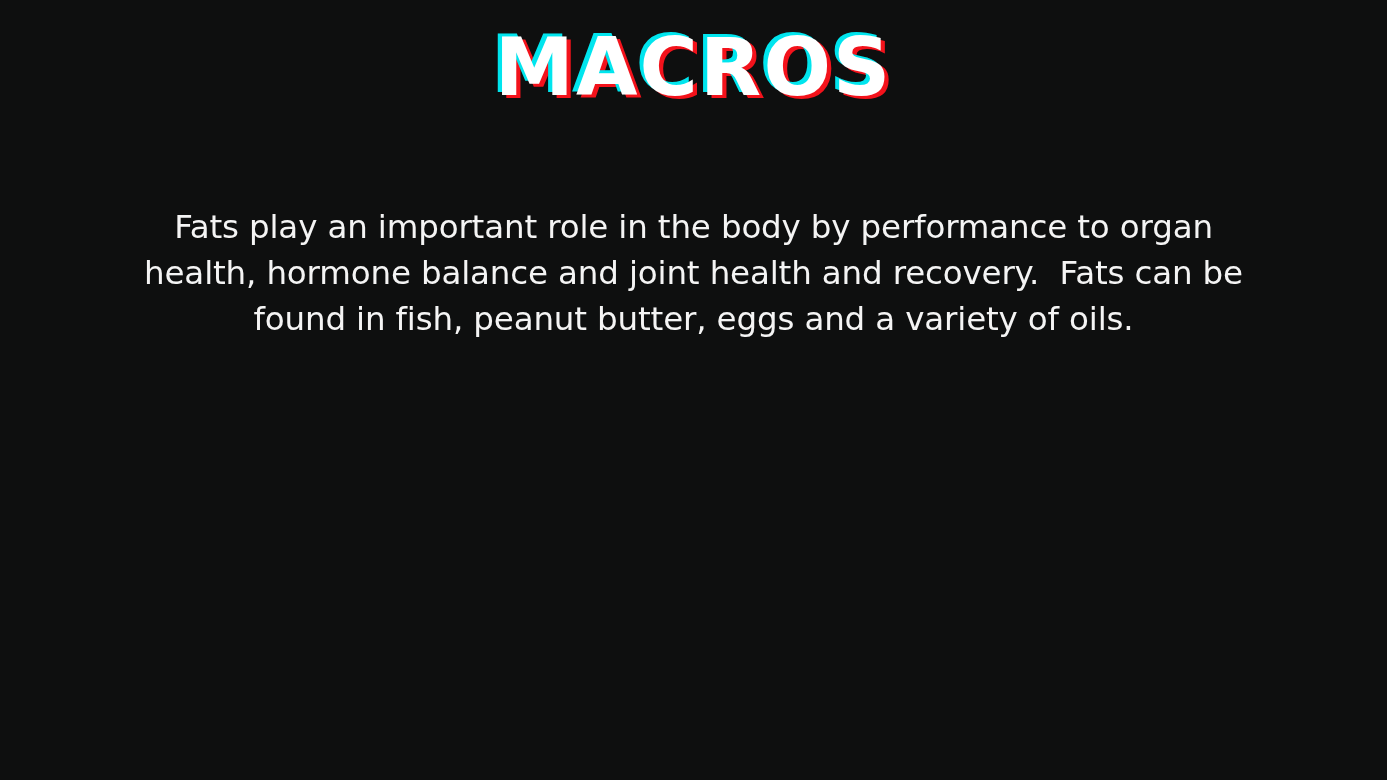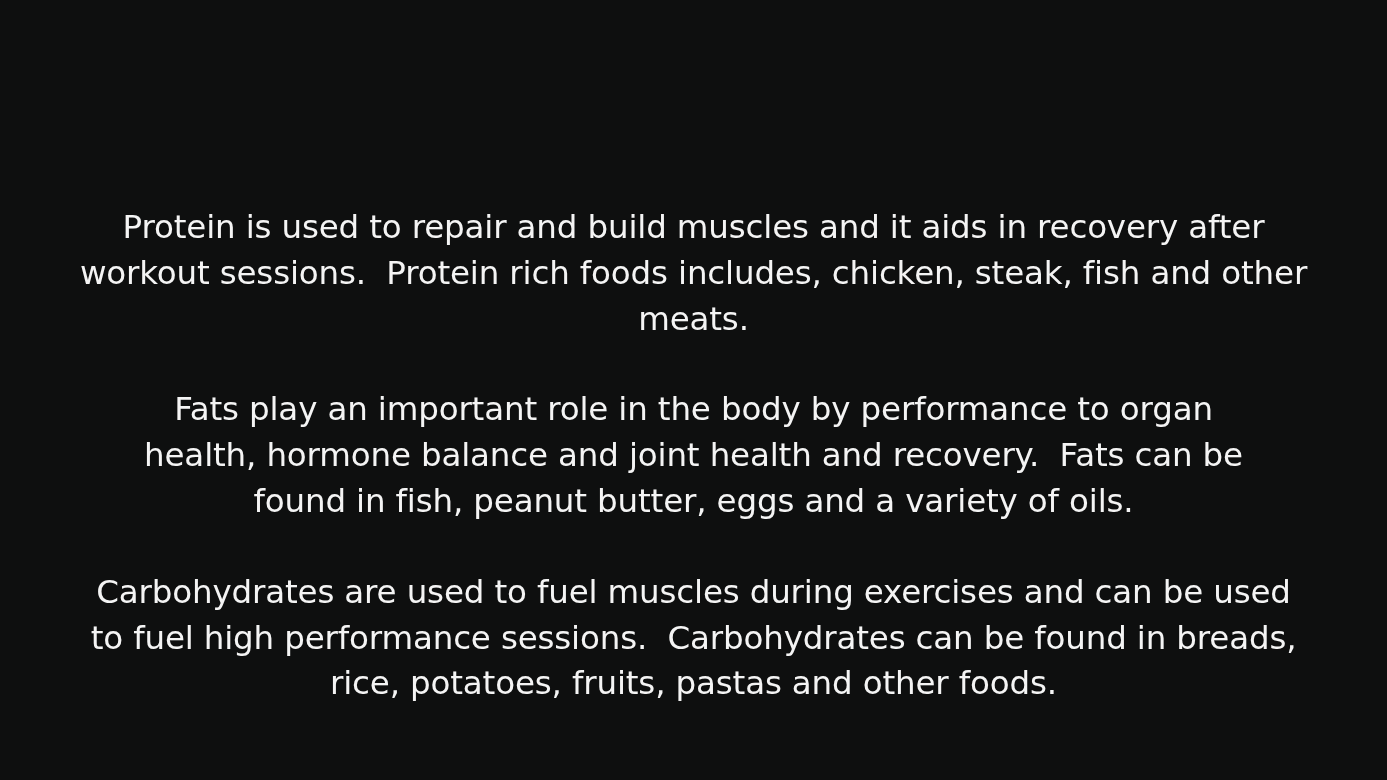--- a/index.html
+++ b/index.html
@@ -80,24 +80,25 @@
 
   .p1 { width: 1254px; margin-left: auto; margin-right: auto; }
   .p2 { width: 1160px; margin-left: auto; margin-right: auto; }
   .p3 { width: 1215px; margin-left: auto; margin-right: auto; }
 </style>
 </head>
 <body>
 
 <div class="slide">
 
+  <div class="title-wrap">
+    <h1 class="title">MACROS</h1>
+  </div>
 
   <div class="body-copy">
 
-    <p class="para p1">Protein is used to repair and build muscles and it aids in recovery after workout sessions.  Protein rich foods includes, chicken, steak, fish and other meats.</p>
 
     <p class="para p2">Fats play an important role in the body by performance to organ health, hormone balance and joint health and recovery.  Fats can be found in fish, peanut butter, eggs and a variety of oils.</p>
 
-    <p class="para p3">Carbohydrates are used to fuel muscles during exercises and can be used to fuel high performance sessions.  Carbohydrates can be found in breads, rice, potatoes, fruits, pastas and other foods.</p>
 
   </div>
 
 </div>
 
 </body></html>

